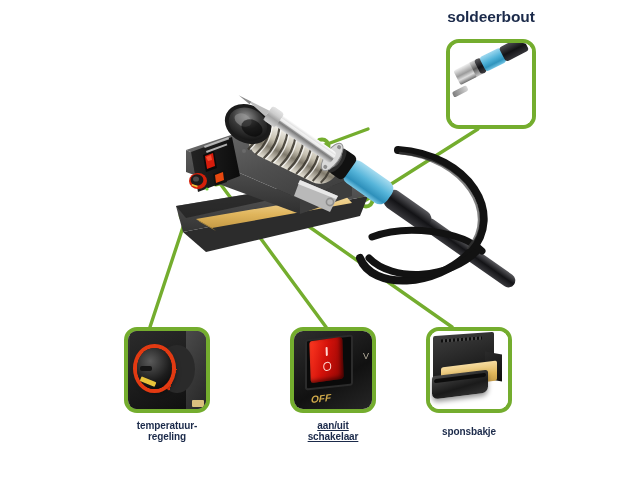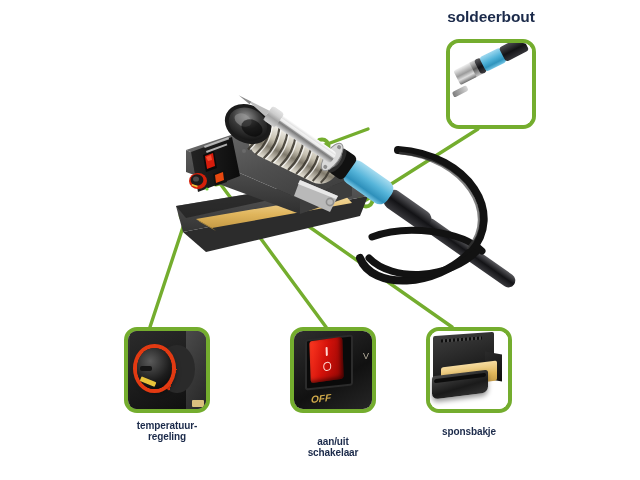--- a/index.html
+++ b/index.html
@@ -403,21 +403,21 @@
       <div class="thumb th-switch">
         <div class="sw-plate"></div>
         <div class="sw-rocker">
           <div class="sw-bar"></div>
           <div class="sw-circ"></div>
         </div>
         <div class="sw-off">OFF</div>
         <div class="sw-right">V</div>
       </div>
     </div>
-    <div class="clabel label-bottom" style="margin-top:23px;">aan/uit
+    <div class="clabel label-bottom" style="margin-top:7px;text-decoration:underline;">aan/uit
 schakelaar</div>
   </div>
 
   <div class="callout" style="left:410px;top:327px;width:118px;">
     <div class="cbox" style="width:86px;height:86px;margin:0 auto;">
       <div class="thumb th-sponge">
         <div class="sp-back"></div>
         <div class="sp-vents"></div>
         <div class="sp-side"></div>
         <div class="sp-sponge"></div>

